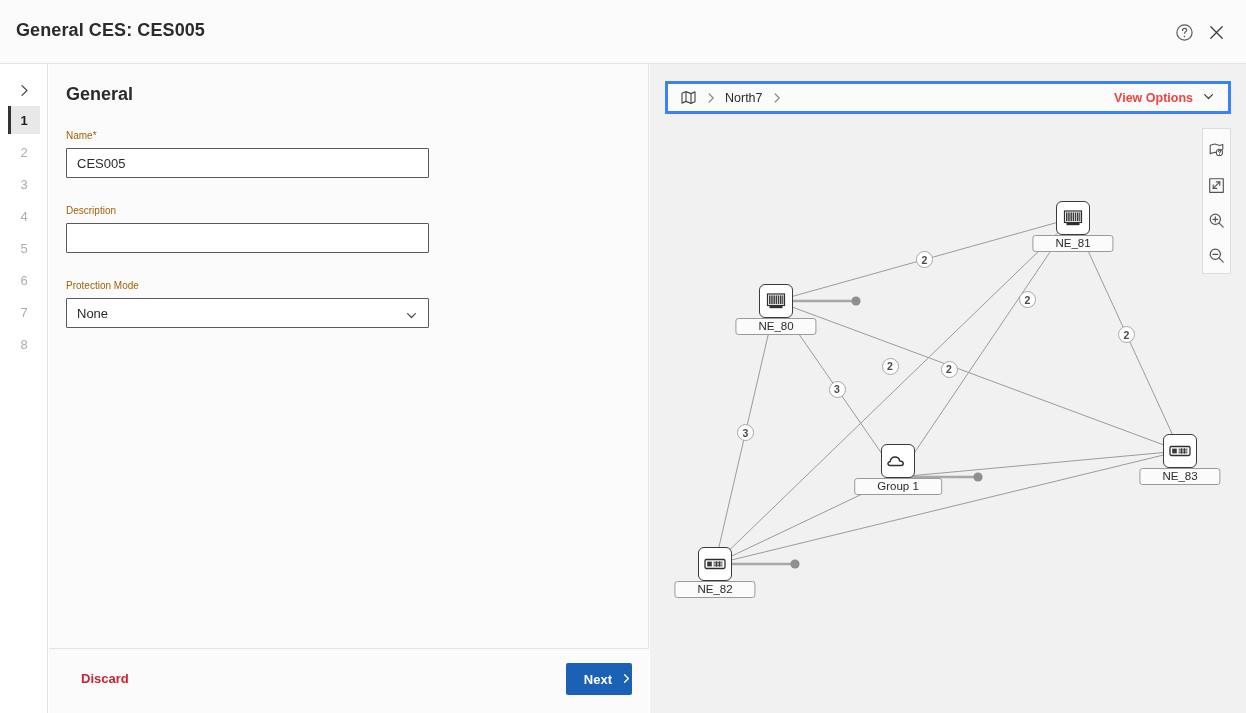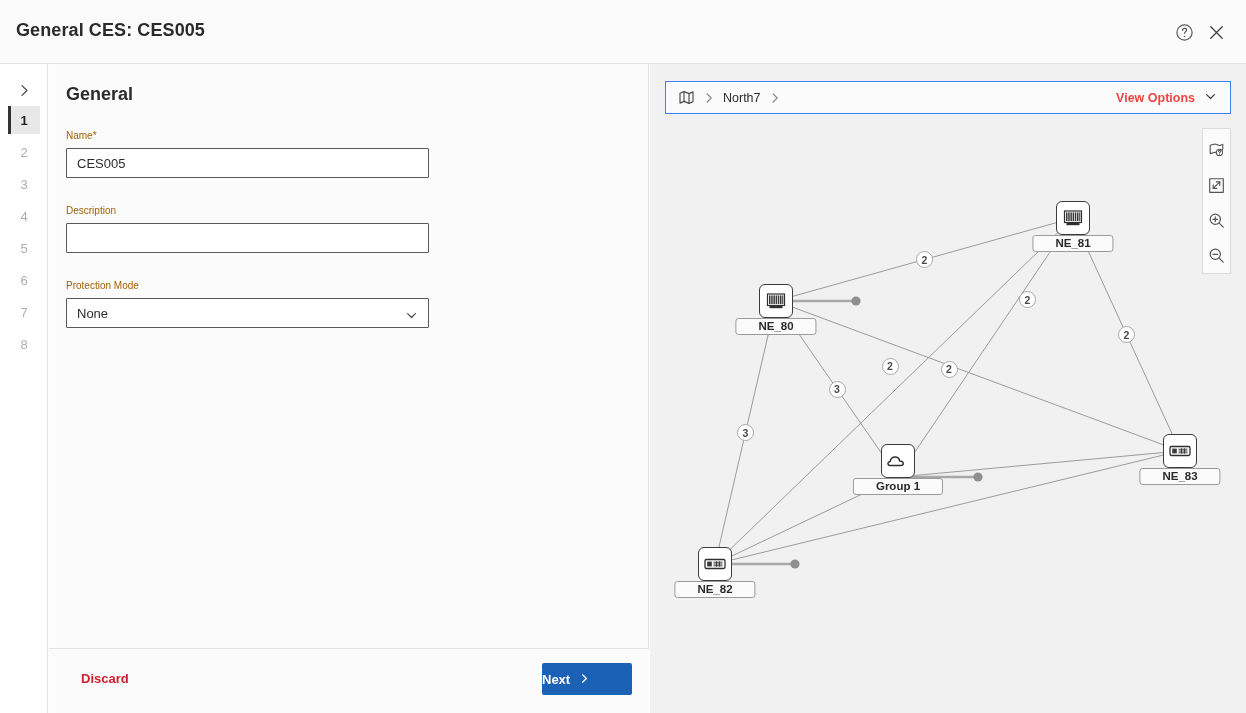--- a/index.html
+++ b/index.html
@@ -76,34 +76,34 @@
     position: absolute; left: 0; bottom: 64px; width: 600px; height: 1px; background: #e3e3e3;
   }
   .footer {
     position: absolute; left: 0; bottom: 0; width: 600px; height: 64px; background: #fbfbfb;
   }
   .discard {
     position: absolute; left: 32px; top: 22px;
     font-size: 13px; font-weight: bold; color: #d0202e; cursor: pointer;
   }
   .nextbtn {
-    position: absolute; right: 17px; top: 14px; width: 90px; height: 32px;
+    position: absolute; right: 17px; top: 14px; width: 66px; height: 32px;
     background: #1b61b5; color: #ffffff; border: none; border-radius: 2px;
     font-family: "Liberation Sans", sans-serif; font-size: 13px; font-weight: bold;
-    display: flex; align-items: center; justify-content: flex-start; gap: 9px; cursor: pointer;
+    display: flex; align-items: center; justify-content: flex-end; gap: 9px; cursor: pointer;
   }
 
   
   .mappanel {
     position: absolute; left: 650px; top: 64px; width: 596px; height: 649px;
     background: #f1f1f1;
   }
   .mapheader {
     position: absolute; left: 15px; top: 17px; width: 566px; height: 33px;
-    background: #fbfbfb; border: 1px solid #3b82f6;
+    background: #fbfbfb; border: 3px solid #3b82f6;
     display: flex; align-items: center;
   }
   .crumb-icon { margin-left: 12px; display: flex; align-items: center; color: #4a4a4a; cursor: pointer; }
   .crumb-sep { margin: 0 8px; color: #8a8a8a; display: flex; align-items: center; }
   .crumb-text { font-size: 12.5px; color: #2b2b2b; cursor: pointer; }
   .viewopts {
     margin-left: auto; margin-right: 13px; display: flex; align-items: center; gap: 9px;
     font-size: 12.5px; font-weight: bold; color: #ef4444; cursor: pointer;
   }
 
@@ -121,21 +121,21 @@
 
   .node { position: absolute; width: 34px; height: 34px; cursor: pointer; }
   .node .box {
     width: 34px; height: 34px; background: #ffffff;
     border: 1.6px solid #3b3b3b; border-radius: 6px;
     display: flex; align-items: center; justify-content: center;
   }
   .node .nlabel {
     position: absolute; left: 50%; transform: translateX(-50%); top: 34px;
     background: #fbfbfb; border: 1px solid #9a9a9a; border-radius: 3px;
-    font-size: 11.5px; color: #2b2b2b; padding: 1px 22px 2px; white-space: nowrap; font-weight: bold;
+    font-size: 11.5px; color: #2b2b2b; padding: 1px 22px 2px; white-space: nowrap;
   }
   .badge {
     position: absolute; width: 17px; height: 17px; border-radius: 50%;
     background: #ffffff; border: 1px solid #a8a8a8;
     display: flex; align-items: center; justify-content: center;
     font-size: 10.5px; font-weight: bold; color: #4a4a4a; cursor: pointer;
   }
 </style>
 </head>
 <body>

